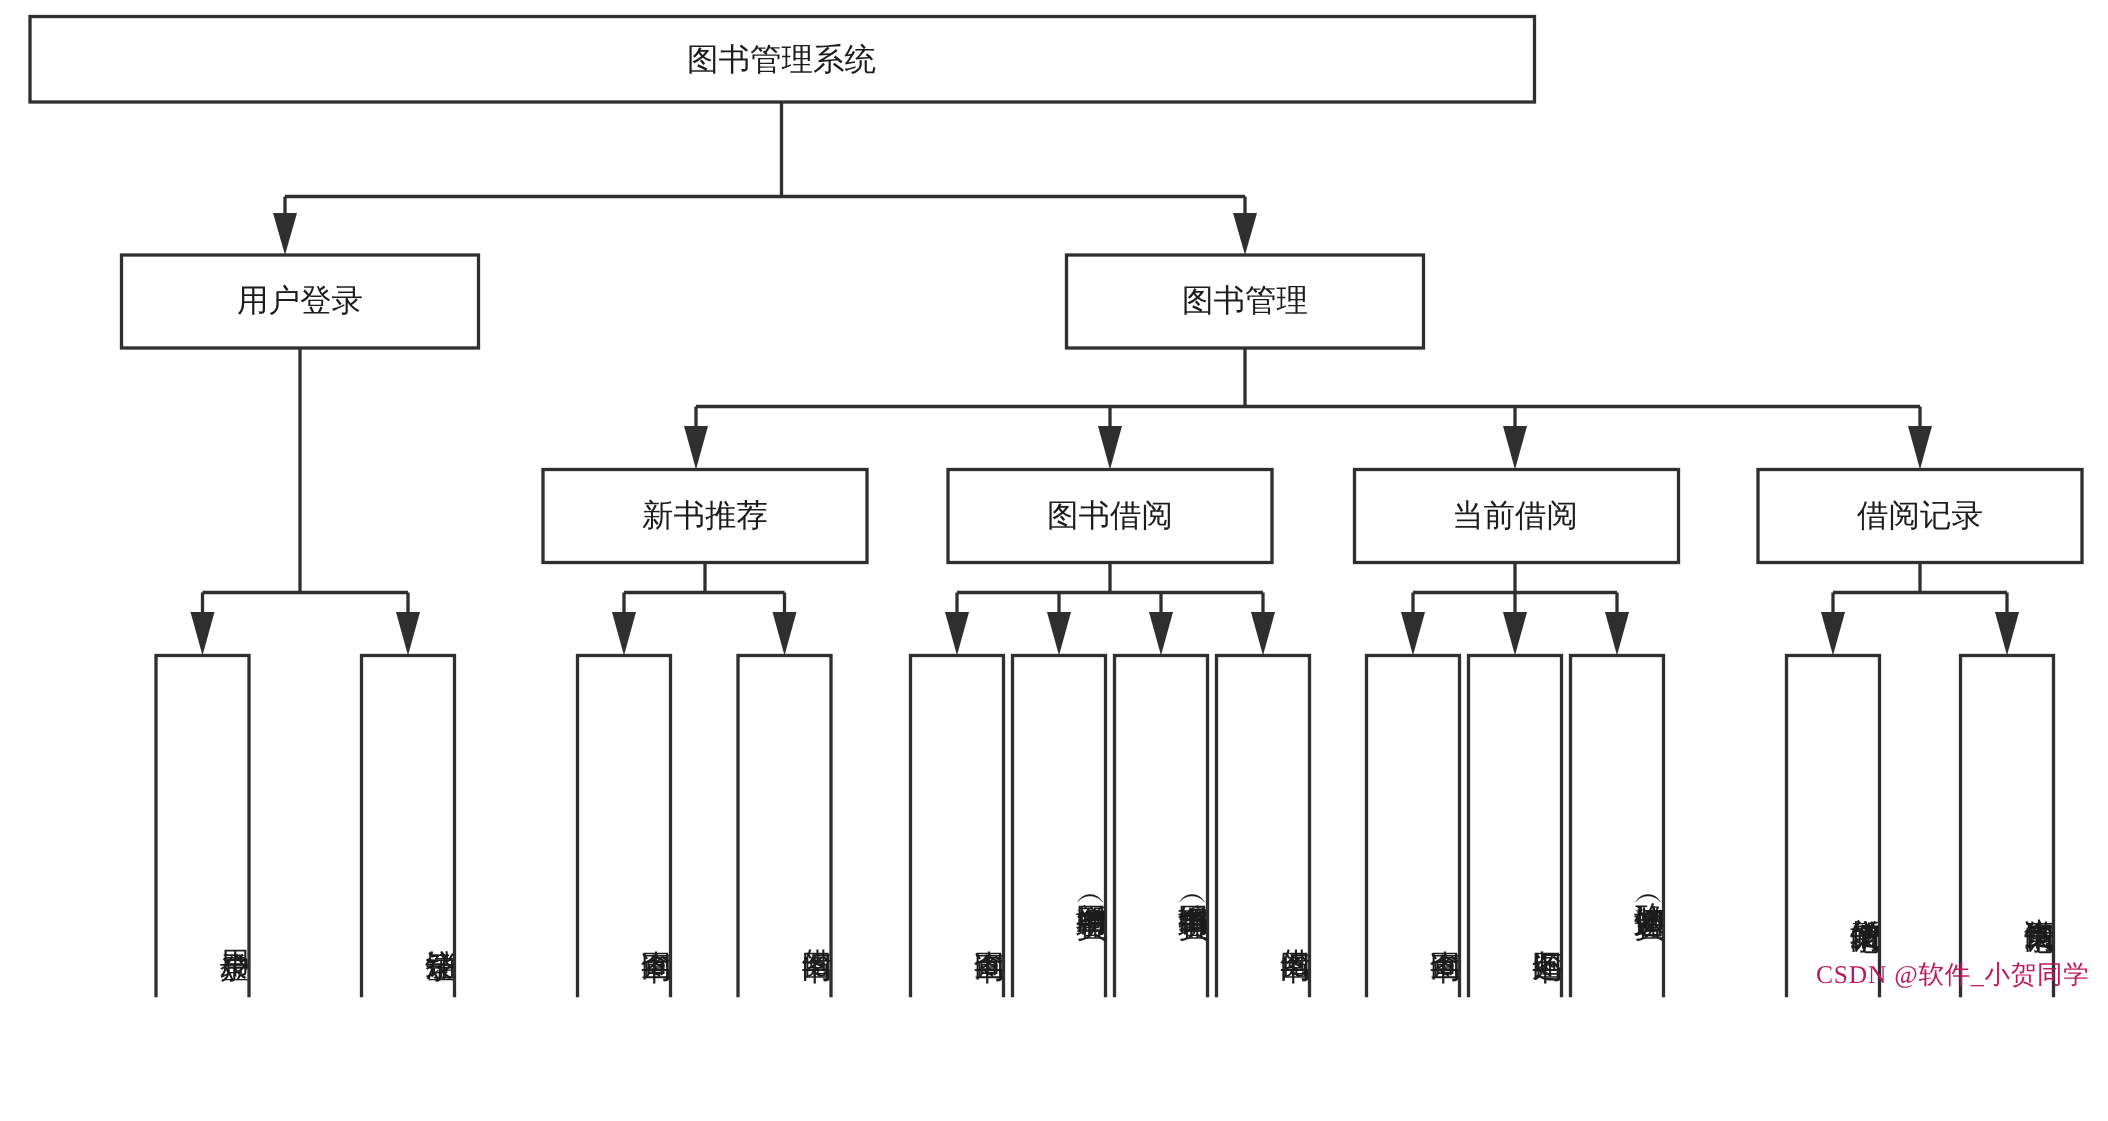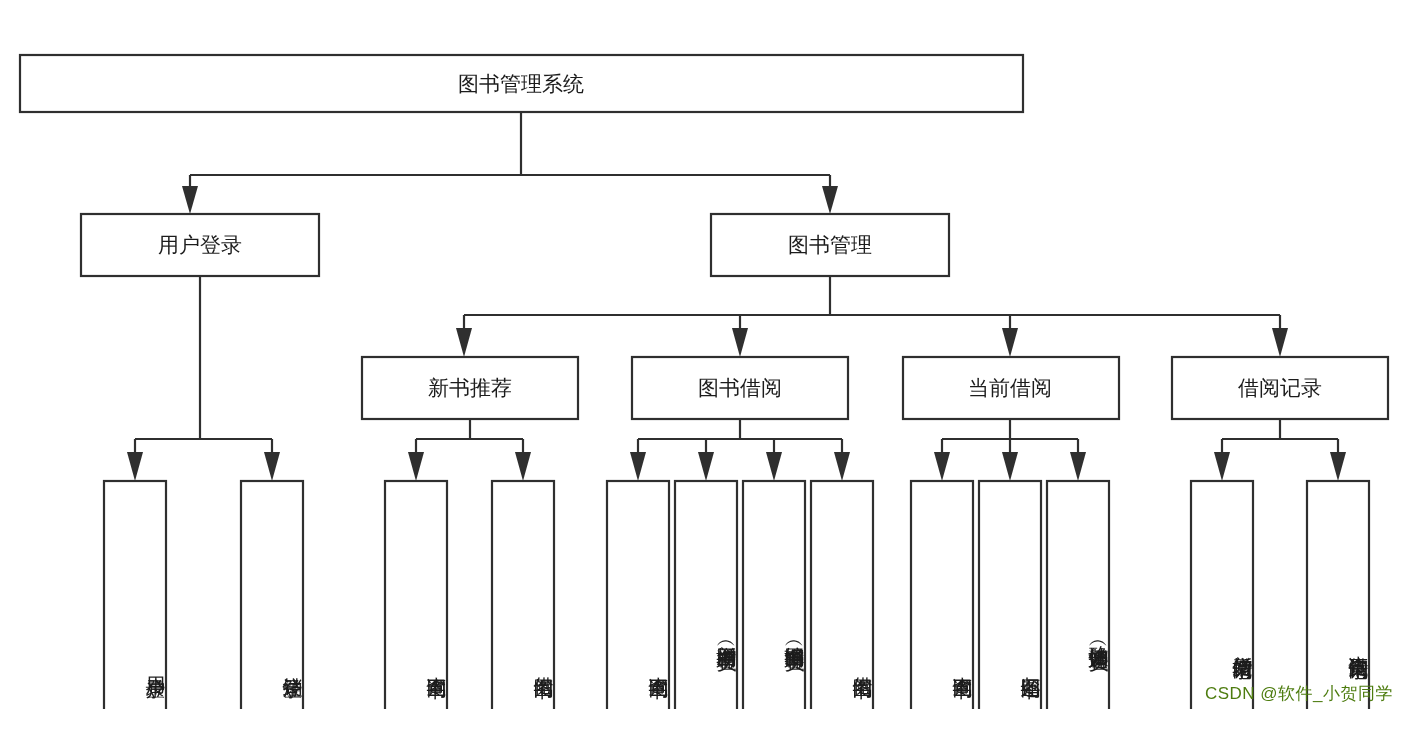--- a/index.html
+++ b/index.html
@@ -9,21 +9,20 @@
   }
   body {
     font-family: "Liberation Sans", "DejaVu Sans", sans-serif;
   }
   #canvas {
     position: relative;
     width: 1405px;
     height: 665px;
     background: #ffffff;
     overflow: hidden;
-    margin-top: 44px;
   }
   svg#diagram {
     position: absolute;
     left: 0;
     top: 0;
     width: 1405px;
     height: 747px;
   }
   .node-box {
     fill: #ffffff;
@@ -59,23 +58,23 @@
     display: flex;
     align-items: flex-start;
     justify-content: center;
     white-space: nowrap;
     pointer-events: none;
   }
   .watermark {
     position: absolute;
     right: 12px;
     bottom: 4px;
-    font-family: Liberation Sans, sans-serif;
+    font-family: Liberation Serif, serif;
     font-size: 17px;
-    color: #4d7c0f;
+    color: #be185d;
     letter-spacing: 0.5px;
     white-space: nowrap;
   }
 </style>
 </head>
 <body>
 
 <div id="canvas">
 
   <svg id="diagram" viewBox="0 0 1405 747">

